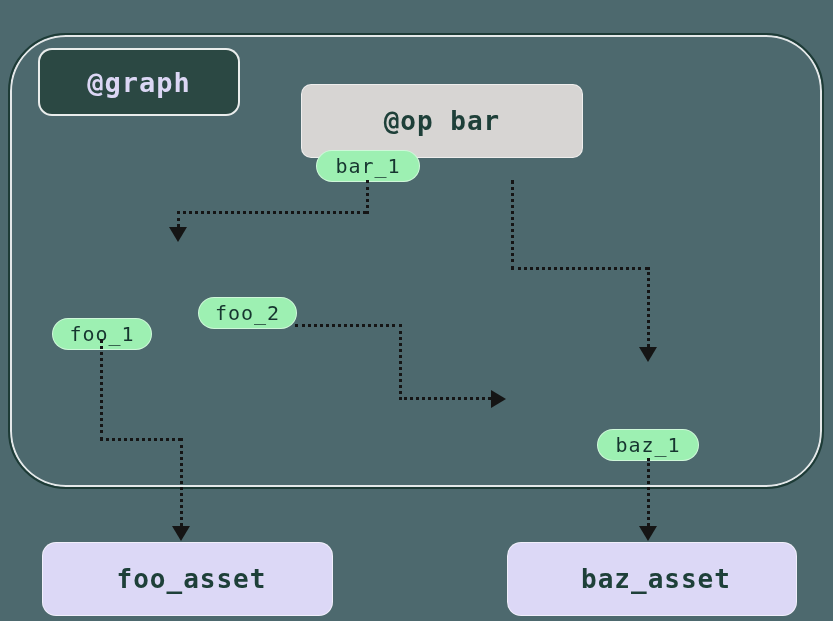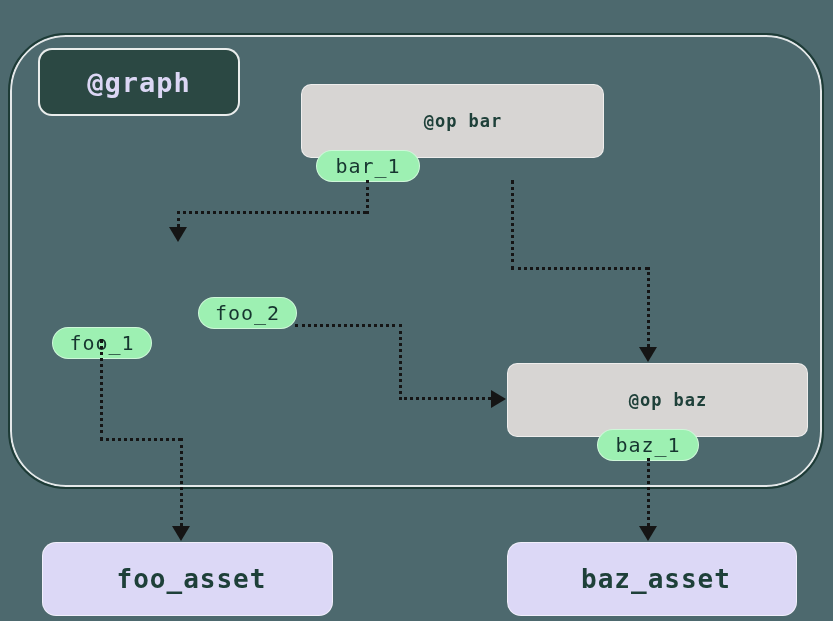--- a/index.html
+++ b/index.html
@@ -34,23 +34,22 @@
     margin-top:41px;
   }
   
   .op-box{
     position:absolute;
     background:#d7d5d3;
     border:1px solid rgba(255,255,255,.6);
     border-radius:10px;
     display:flex;align-items:center;justify-content:center;
     color:#1e4039;
-    font-size:17px;font-weight:600;letter-spacing:1px;
+    font-size:26px;font-weight:600;letter-spacing:1px;
     z-index:2;
-    padding-left:21px;
   }
   .out-tab{
     position:absolute;
     background:#9df0b2;
     border:1px solid rgba(255,255,255,.5);
     border-radius:16px;
     display:flex;align-items:center;justify-content:center;
     color:#16352f;
     font-size:20px;letter-spacing:1px;
     z-index:3;
@@ -89,30 +88,27 @@
   <div class="graph-boundary"></div>
   <div class="graph-label">@graph</div>
 
   <div class="op-box" style="left:301px;top:84px;width:280px;height:72px;">
     <span>@op bar</span>
   </div>
   <div class="out-tab" style="left:316px;top:150px;width:102px;height:30px;">
     <span>bar_1</span>
   </div>
 
-  <div class="out-tab" style="left:52px;top:327px;width:98px;height:30px;">
+  <div class="out-tab" style="left:52px;top:318px;width:98px;height:30px;">
     <span>foo_1</span>
   </div>
   <div class="out-tab" style="left:198px;top:297px;width:97px;height:30px;">
     <span>foo_2</span>
   </div>
 
-  <div class="op-box" style="left:507px;top:363px;width:278px;height:72px;">
-    <span>@op baz</span>
-  </div>
   <div class="out-tab" style="left:597px;top:429px;width:100px;height:30px;justify-content:center;">
     <span>baz_1</span>
   </div>
 
   <div class="asset-box" style="left:42px;top:542px;width:281px;height:72px;">
     <span>foo_asset</span>
   </div>
   <div class="asset-box" style="left:507px;top:542px;width:280px;height:72px;text-align:right;">
     <span>baz_asset</span>
   </div>

